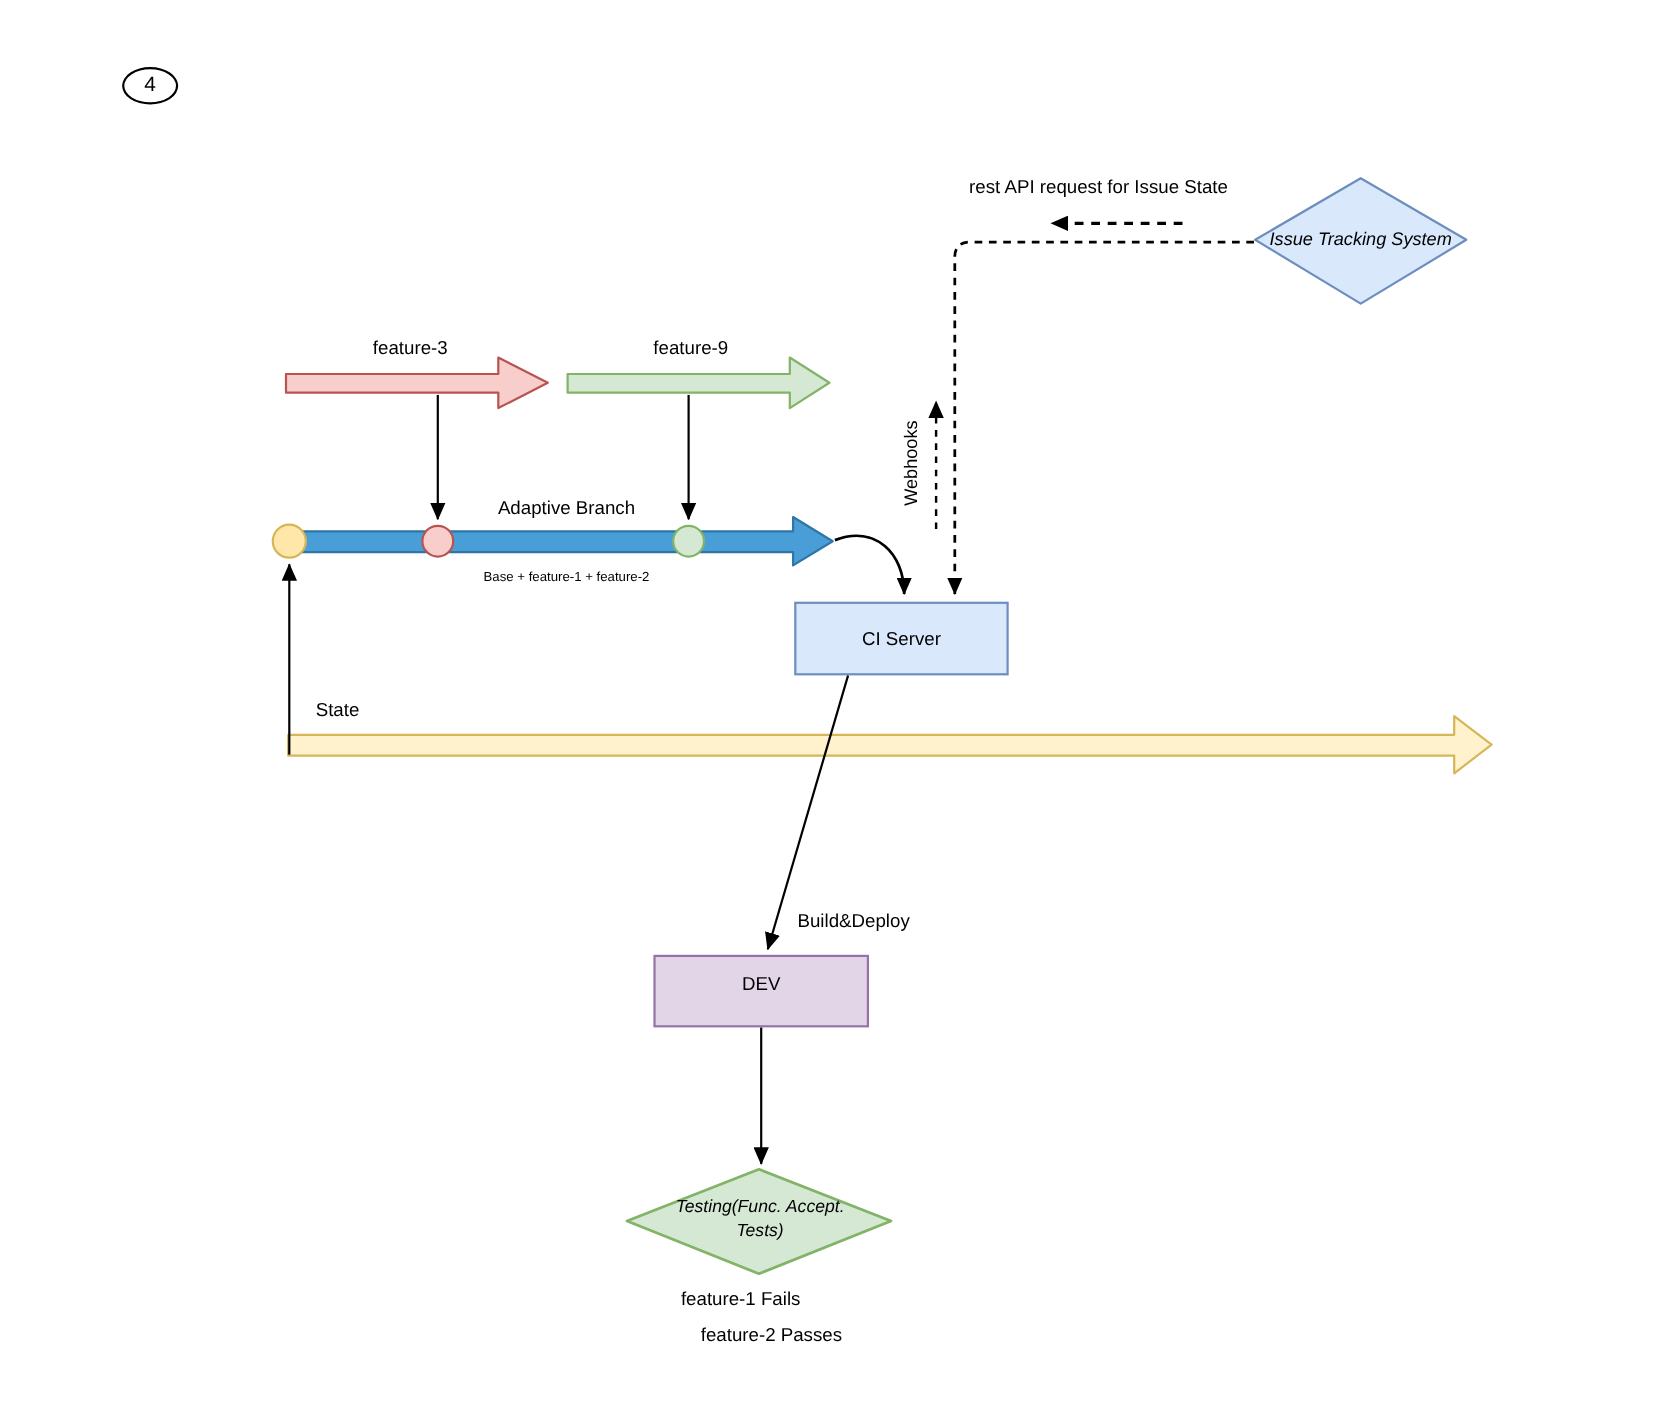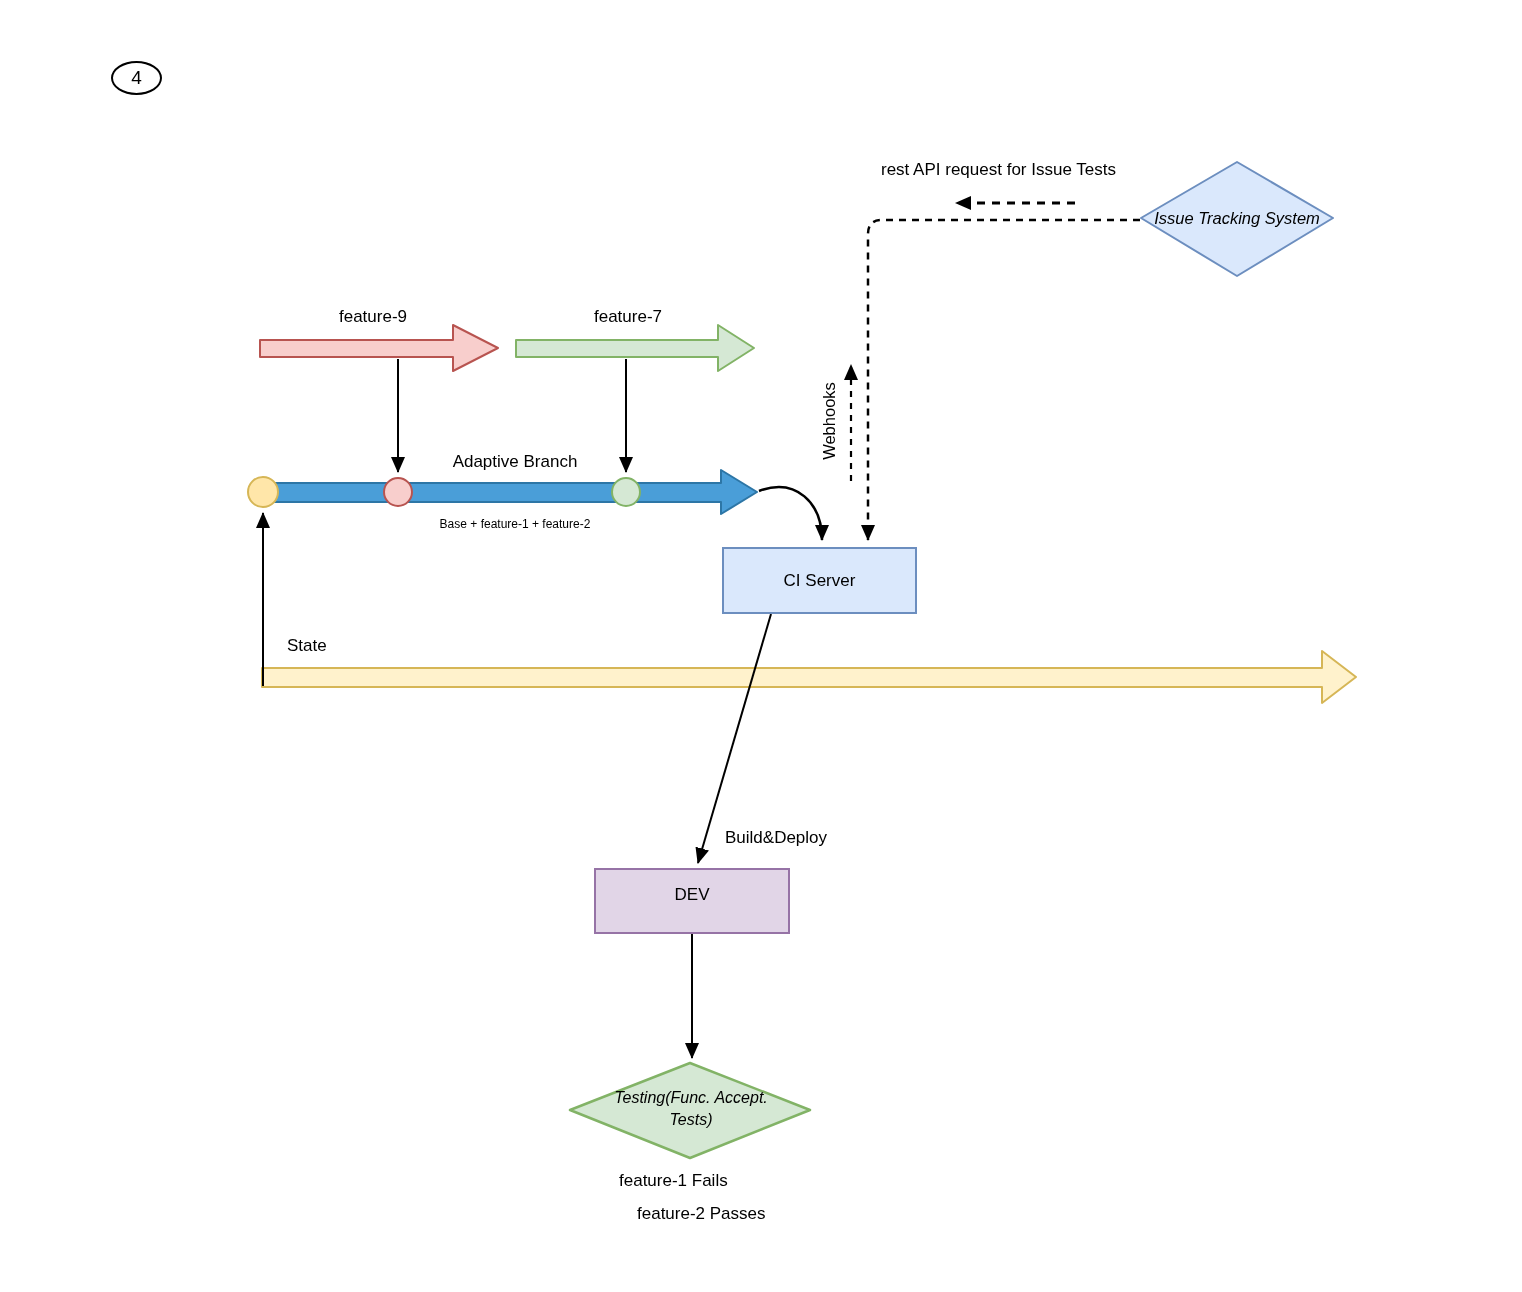--- a/index.html
+++ b/index.html
@@ -95,31 +95,31 @@
 
     <circle cx="263" cy="492" r="15" stroke-width="2" fill="#ffe6a9" stroke="#d6b656"></circle>
     <circle cx="398" cy="492" r="14" stroke-width="2" fill="#f8cecc" stroke="#b85450"></circle>
     <circle cx="626" cy="492" r="14" stroke-width="2" fill="#d5e8d4" stroke="#82b366"></circle>
   </svg>
 
   <div class="badge">
     <span>4</span>
   </div>
 
-  <div class="lbl center" style="left:293px;top:307px;width:160px;">feature-9</div>
+  <div class="lbl center" style="left:293px;top:307px;width:160px;">feature-3</div>
 
-  <div class="lbl center" style="left:548px;top:307px;width:160px;">feature-7</div>
+  <div class="lbl center" style="left:548px;top:307px;width:160px;">feature-9</div>
 
   <div class="lbl center" style="left:435px;top:452px;width:160px;">Adaptive Branch</div>
 
   <div class="lbl center small" style="left:405px;top:517px;width:220px;">Base + feature-1 + feature-2</div>
 
   <div class="lbl" style="left:287px;top:636px;">State</div>
 
-  <div class="lbl" style="left:881px;top:160px;">rest API request for Issue Tests</div>
+  <div class="lbl" style="left:881px;top:160px;">rest API request for Issue State</div>
 
   <div class="lbl" id="lbl-webhooks">Webhooks</div>
 
   <div class="lbl" style="left:725px;top:828px;">Build&amp;Deploy</div>
 
   <div class="lbl" style="left:619px;top:1171px;">feature-1 Fails</div>
 
   <div class="lbl" style="left:637px;top:1204px;">feature-2 Passes</div>
 
   <div class="node-label" id="lbl-ci">CI Server</div>

